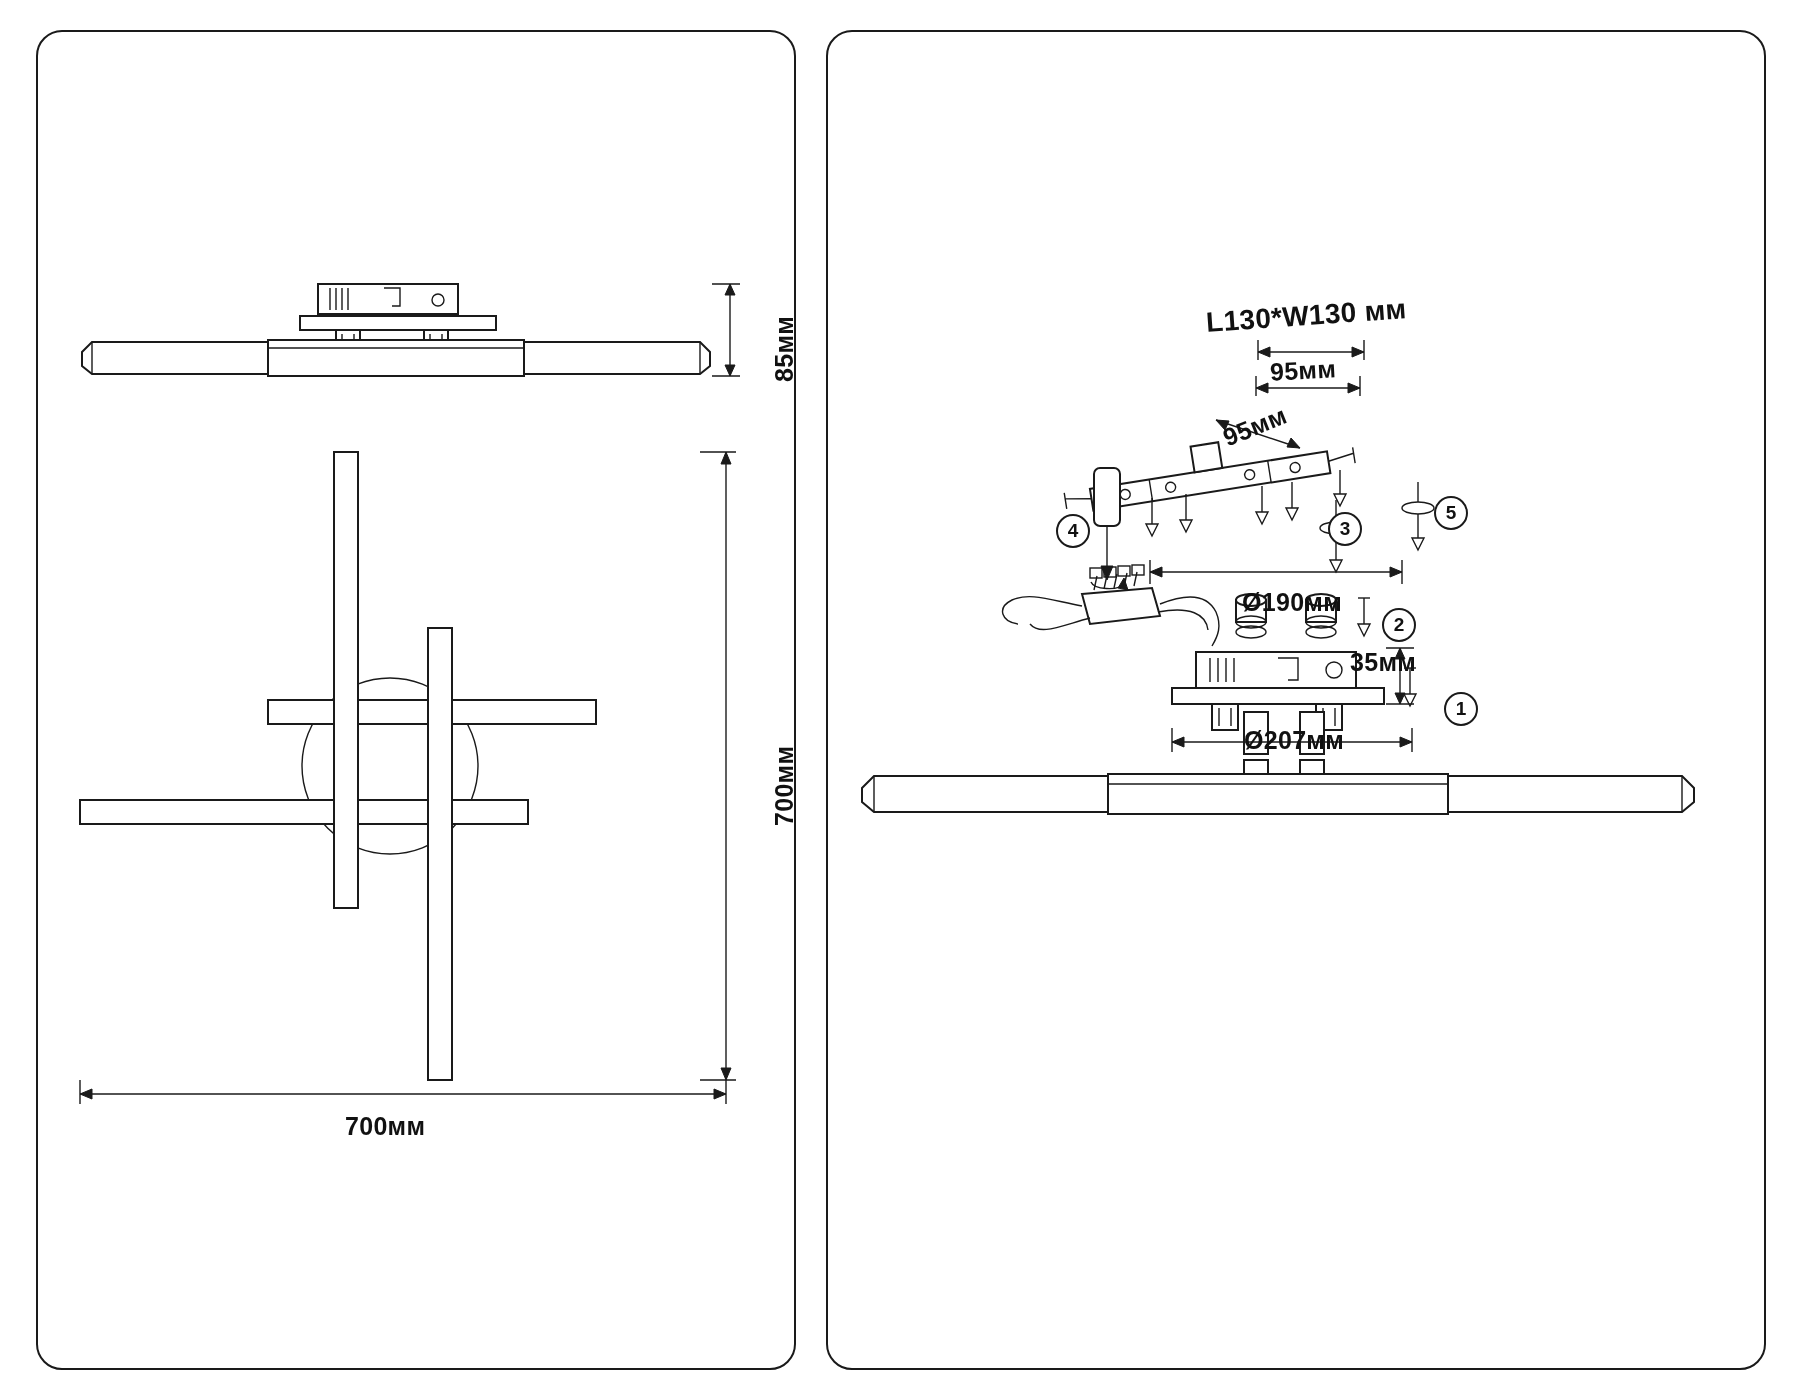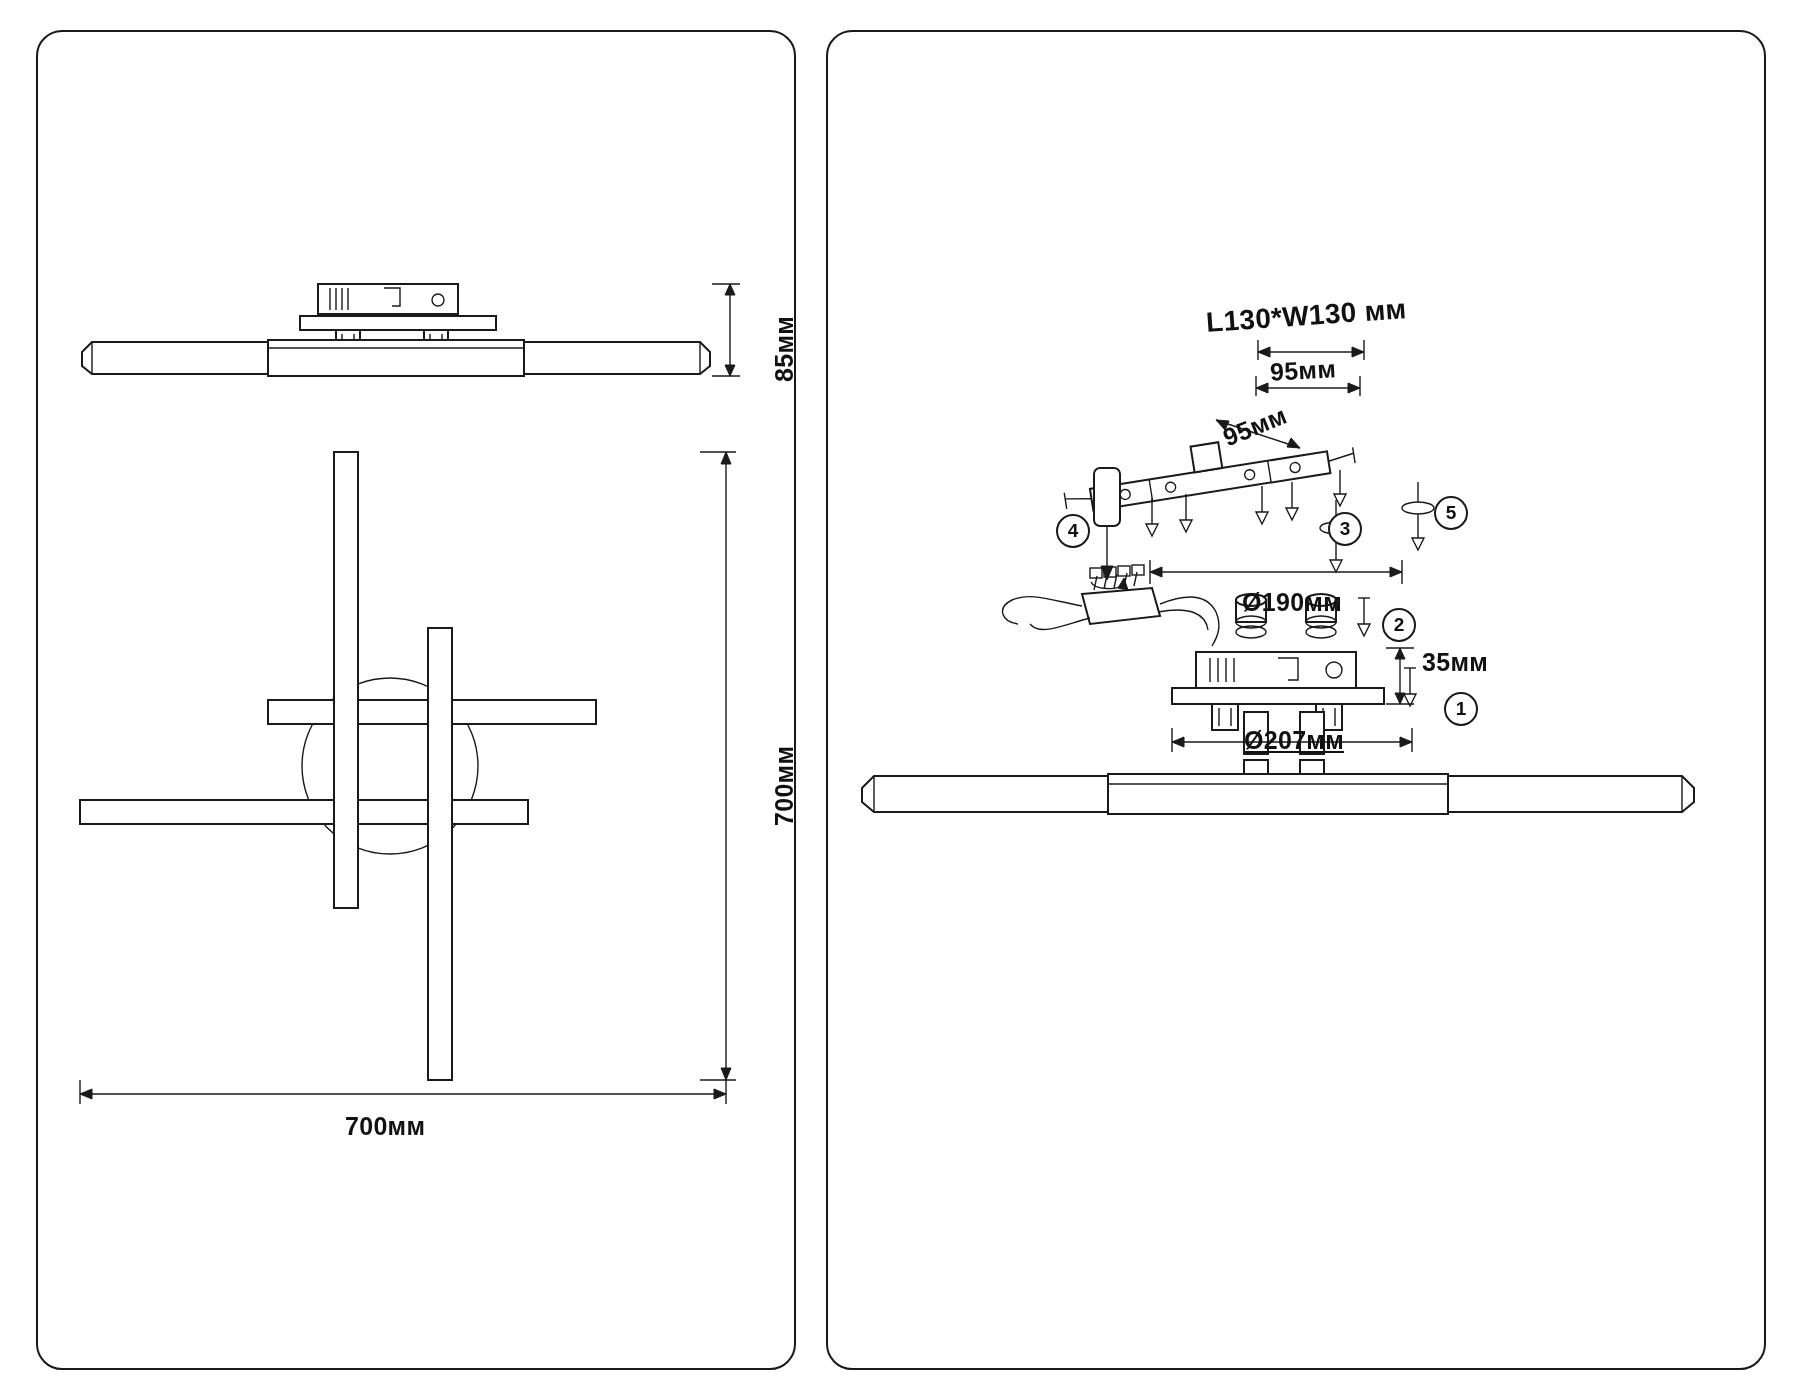--- a/index.html
+++ b/index.html
@@ -262,20 +262,20 @@
     <path class="thin" d="M1216 420 L1300 448" transform="rotate(0)"></path>
     <path class="dark" d="M1216 420 l13 1 l-4 9 Z"></path>
     <path class="dark" d="M1300 448 l-13 -1 l4 -9 Z"></path>
   </g>
 </svg>
 
 <div class="lbl" style="left: 1206px; top: 300px; font-size: 28px; transform: rotate(-4deg);">L130*W130 мм</div>
 <div class="lbl" style="left: 1270px; top: 356px; transform: rotate(-3deg);">95мм</div>
 <div class="lbl" style="left: 1222px; top: 412px; transform: rotate(-22deg);">95мм</div>
 <div class="lbl" style="left: 1242px; top: 588px;">Ø190мм</div>
-<div class="lbl" style="left: 1244px; top: 726px; text-decoration: underline;">Ø207мм</div>
-<div class="lbl" style="left: 1422px; top: 648px;">35мм</div>
+<div class="lbl" style="left: 1244px; top: 726px;">Ø207мм</div>
+<div class="lbl" style="left: 1350px; top: 648px;">35мм</div>
 
 <div class="circlenum" style="left: 1444px; top: 692px;">1</div>
 <div class="circlenum" style="left: 1382px; top: 608px;">2</div>
 <div class="circlenum" style="left: 1328px; top: 512px;">3</div>
 <div class="circlenum" style="left: 1056px; top: 514px;">4</div>
 <div class="circlenum" style="left: 1434px; top: 496px;">5</div>
 
 </body></html>

